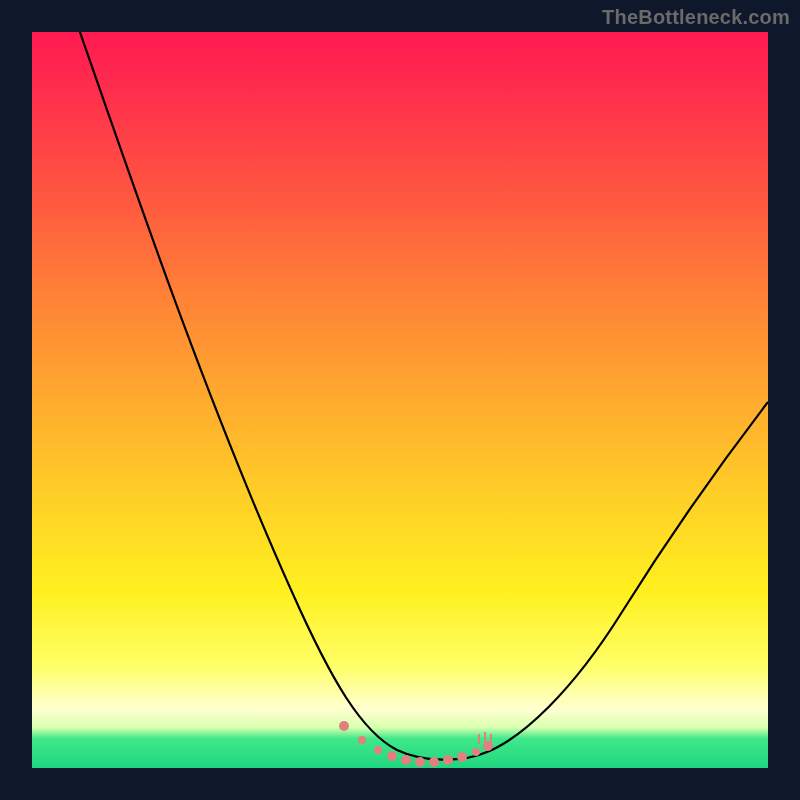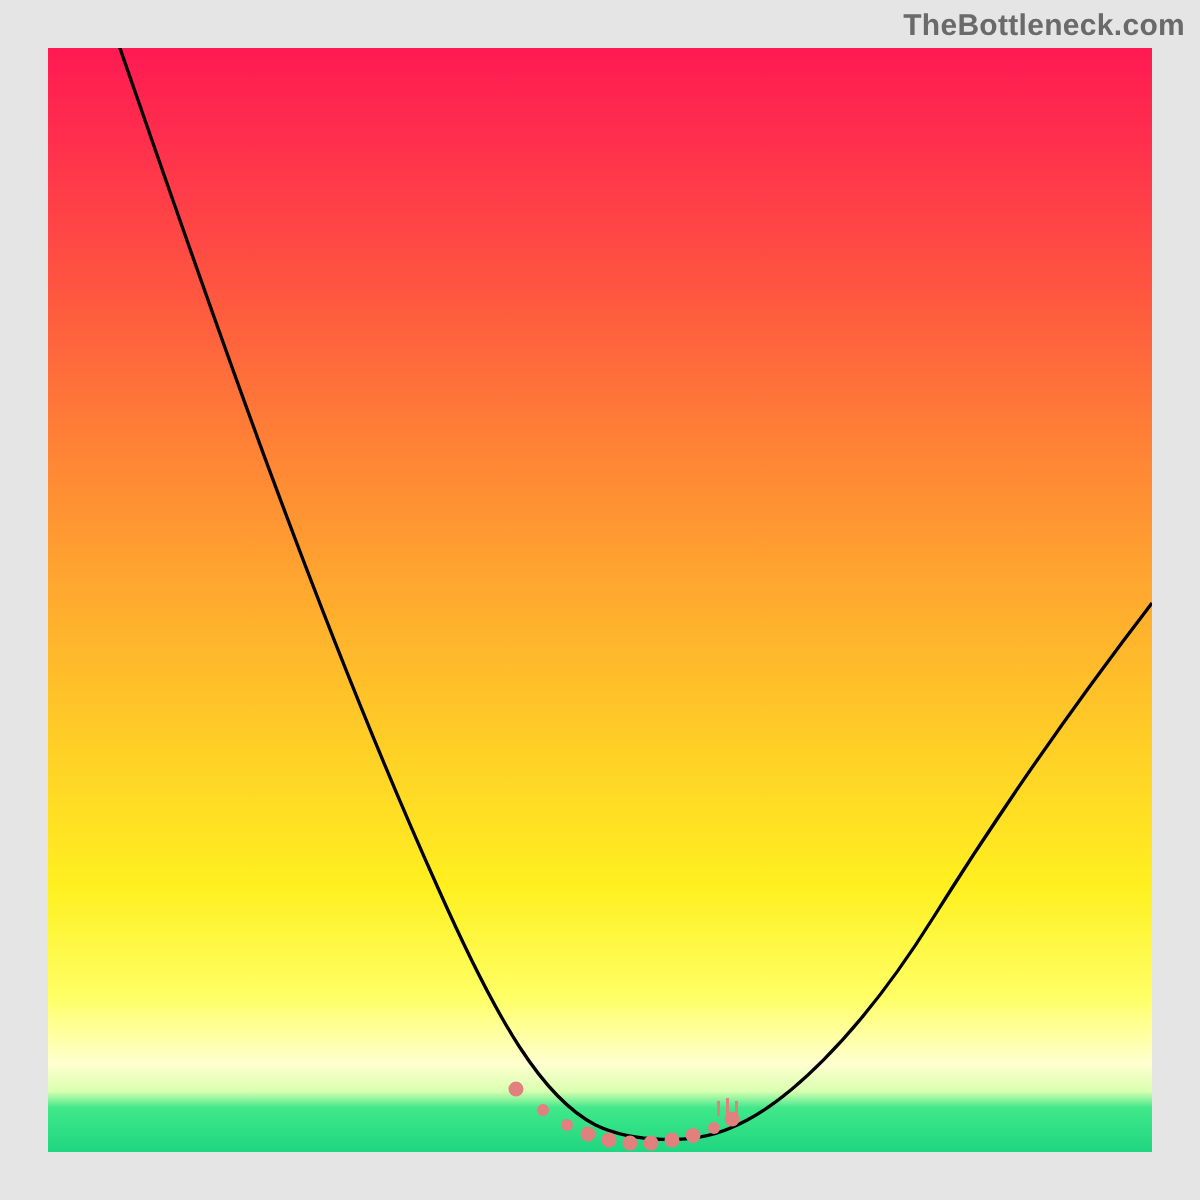--- a/index.html
+++ b/index.html
@@ -10,21 +10,21 @@
     background: #000;
     overflow: hidden;
     font-family: Arial, Helvetica, sans-serif;
   }
   .frame {
     position: absolute;
     left: 0;
     top: 0;
     width: 800px;
     height: 800px;
-    background: #e5e5e5;
+    background: #0f172a;
     text-decoration: underline;
   }
   .plot {
     position: absolute;
     left: 32px;
     top: 32px;
     width: 736px;
     height: 736px;
     
     background: linear-gradient(

